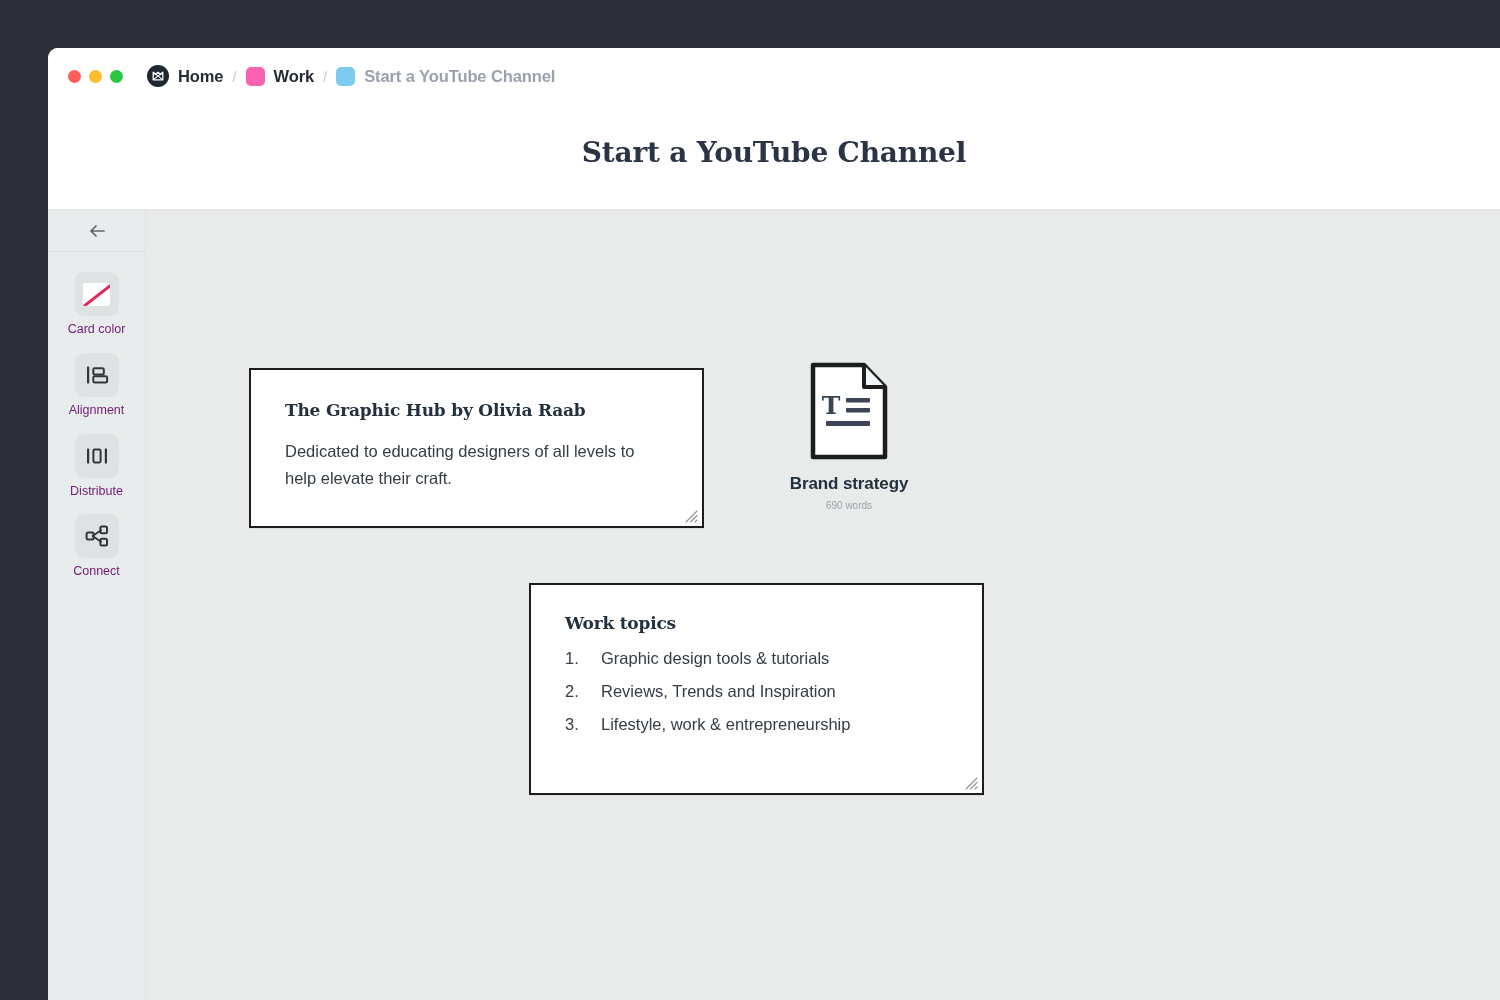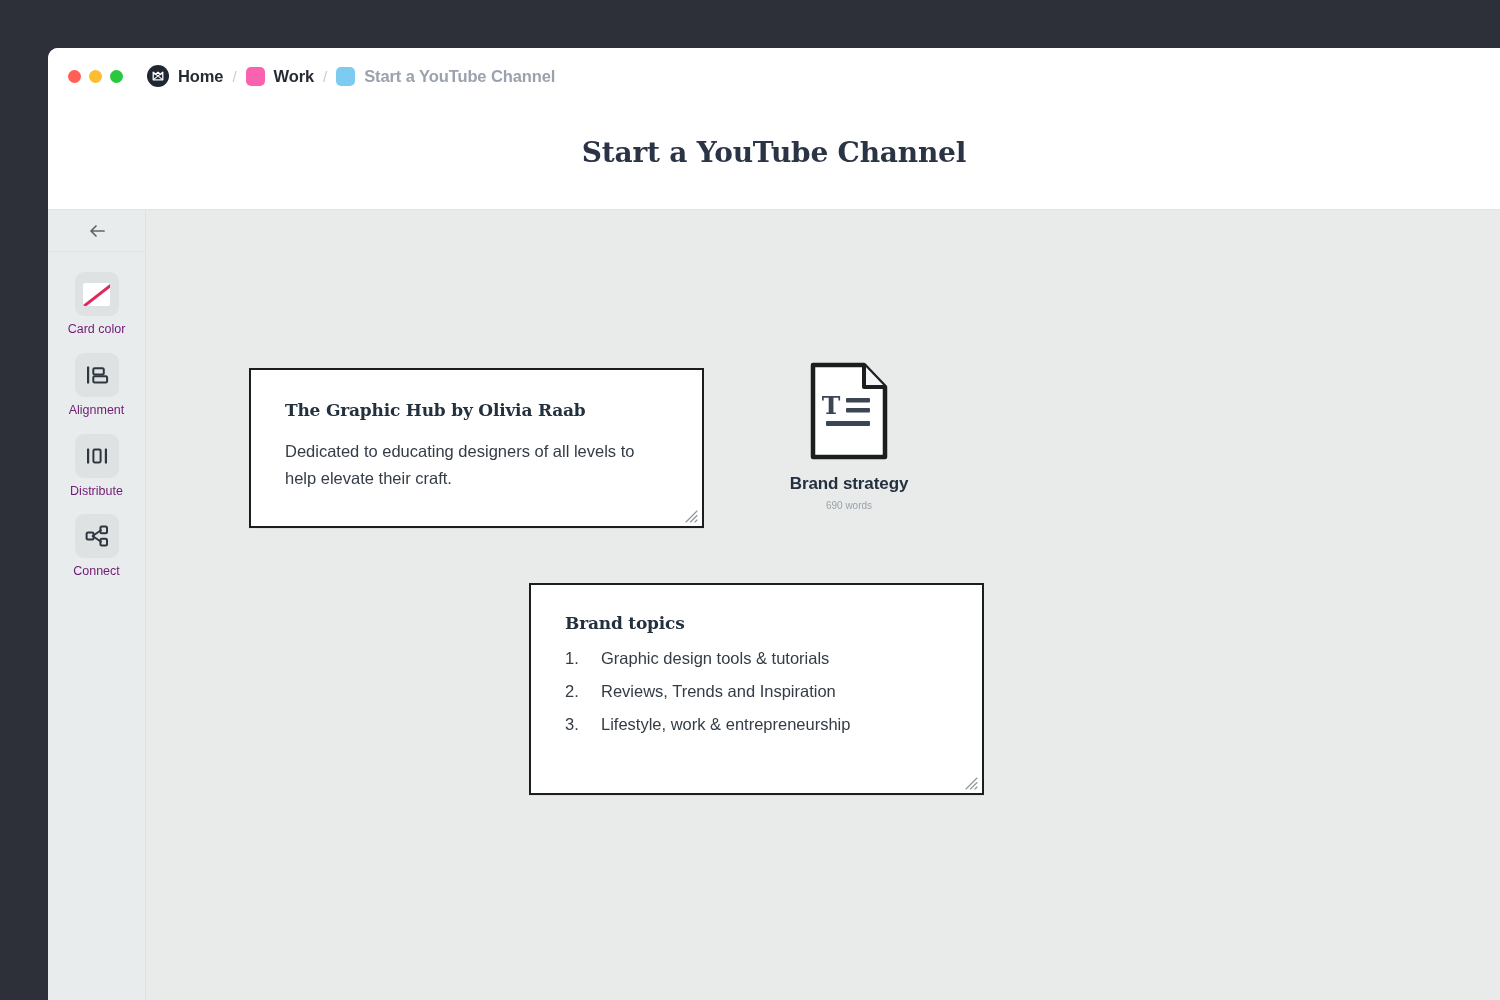--- a/index.html
+++ b/index.html
@@ -420,21 +420,21 @@
             <rect x="36" y="36" width="24" height="4.4" rx="1" fill="#3b4553"></rect>
             <rect x="36" y="46" width="24" height="4.4" rx="1" fill="#3b4553"></rect>
             <rect x="16" y="59" width="44" height="5" rx="1" fill="#3b4553"></rect>
           </svg>
         </span>
         <div class="doc-name">Brand strategy</div>
         <div class="doc-meta">690 words</div>
       </div>
 
       <div id="card-topics" class="note-card">
-        <div class="card-title">Brand topics</div>
+        <div class="card-title">Work topics</div>
         <div class="topics-list">
 
           <div class="topic-row">
             <span class="topic-num">1.</span>
             <span>Graphic design tools &amp; tutorials</span>
           </div>
 
           <div class="topic-row">
             <span class="topic-num">2.</span>
             <span>Reviews, Trends and Inspiration</span>

